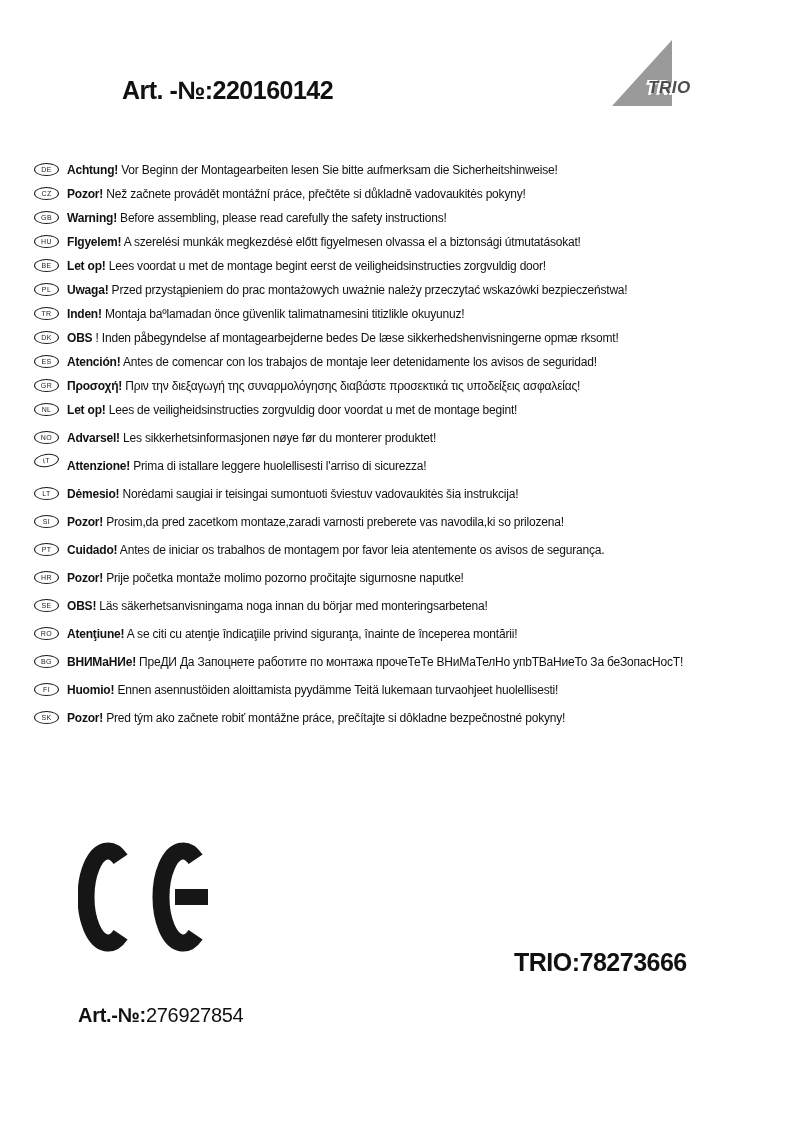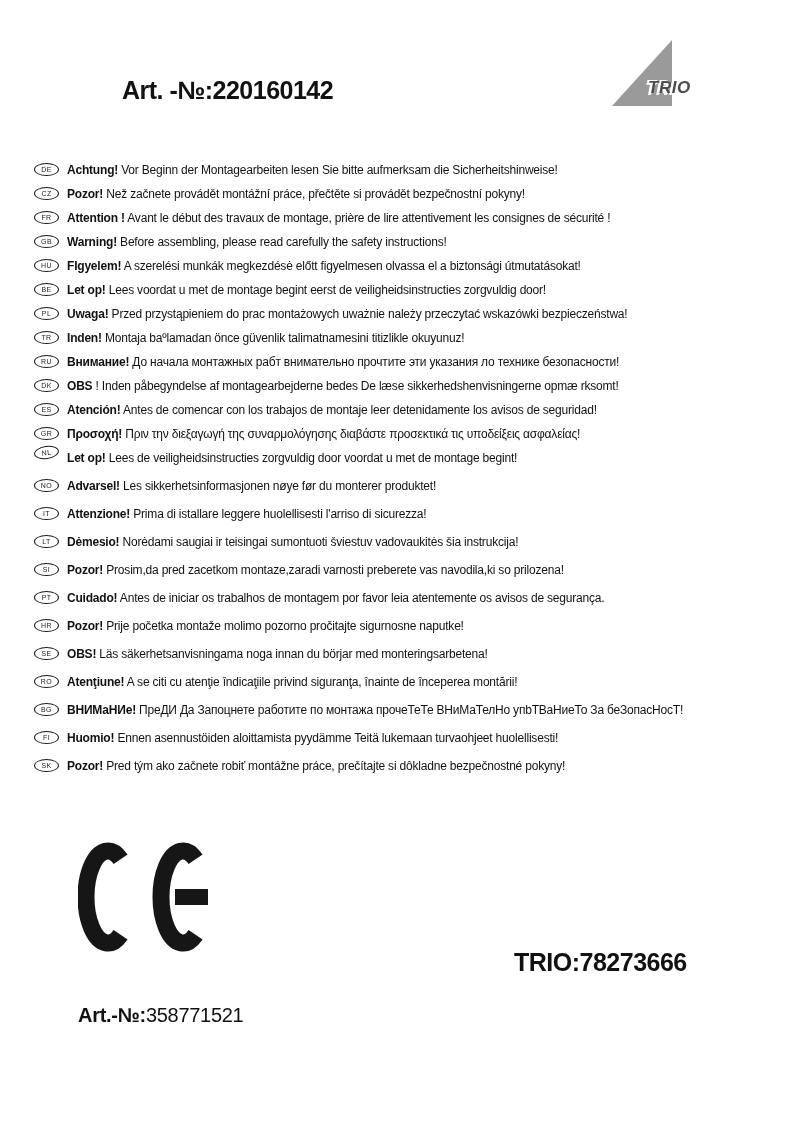--- a/index.html
+++ b/index.html
@@ -133,27 +133,23 @@
   </div>
 
   <div class="warnings">
     <div class="warning-row">
       <span class="badge code">DE</span>
       <span class="warning-text"><span class="lead">Achtung!</span><span class="rest"> Vor Beginn der Montagearbeiten lesen Sie bitte aufmerksam die Sicherheitshinweise!</span></span>
     </div>
 
     <div class="warning-row">
       <span class="badge code">CZ</span>
-      <span class="warning-text"><span class="lead">Pozor!</span><span class="rest"> Než začnete provádět montážní práce, přečtěte si provádět bezpečnostní pokyny!</span></span>
-    </div>
-
-    <div class="warning-row">
-      <span class="badge code">FR</span>
-      <span class="warning-text"><span class="lead">Attention !</span><span class="rest"> Avant le début des travaux de montage, prière de lire attentivement les consignes de sécurité !</span></span>
-    </div>
+      <span class="warning-text"><span class="lead">Pozor!</span><span class="rest"> Než začnete provádět montážní práce, přečtěte si důkladně vadovaukitės pokyny!</span></span>
+    </div>
+
 
     <div class="warning-row">
       <span class="badge code">GB</span>
       <span class="warning-text"><span class="lead">Warning!</span><span class="rest"> Before assembling, please read carefully the safety instructions!</span></span>
     </div>
 
     <div class="warning-row">
       <span class="badge code">HU</span>
       <span class="warning-text"><span class="lead">FIgyelem!</span><span class="rest"> A szerelési munkák megkezdésė előtt figyelmesen olvassa el a biztonsági útmutatásokat!</span></span>
     </div>
@@ -166,24 +162,20 @@
     <div class="warning-row">
       <span class="badge code">PL</span>
       <span class="warning-text"><span class="lead">Uwaga!</span><span class="rest"> Przed przystąpieniem do prac montażowych uważnie należy przeczytać wskazówki bezpieczeństwa!</span></span>
     </div>
 
     <div class="warning-row">
       <span class="badge code">TR</span>
       <span class="warning-text"><span class="lead">Inden!</span><span class="rest"> Montaja baºlamadan önce güvenlik talimatnamesini titizlikle okuyunuz!</span></span>
     </div>
 
-    <div class="warning-row">
-      <span class="badge code">RU</span>
-      <span class="warning-text"><span class="lead">Внимание!</span><span class="rest"> До начала монтажных рабт внимательно прочтите эти указания ло технике безопасности!</span></span>
-    </div>
 
     <div class="warning-row">
       <span class="badge code">DK</span>
       <span class="warning-text"><span class="lead">OBS</span><span class="rest"> ! Inden påbegyndelse af montagearbejderne bedes De læse sikkerhedshenvisningerne opmæ rksomt!</span></span>
     </div>
 
     <div class="warning-row">
       <span class="badge code">ES</span>
       <span class="warning-text"><span class="lead">Atención!</span><span class="rest"> Antes de comencar con los trabajos de montaje leer detenidamente los avisos de seguridad!</span></span>
     </div>
@@ -255,15 +247,15 @@
   </div>
 
   <svg class="ce-mark" viewBox="0 0 150 110" xmlns="http://www.w3.org/2000/svg">
     <path d="M 42.6 17.3 A 22 46 0 1 0 42.6 92.7" fill="none" stroke="#161616" stroke-width="17"></path>
     <path d="M 117.6 17.3 A 22 46 0 1 0 117.6 92.7" fill="none" stroke="#161616" stroke-width="17"></path>
     <path d="M 97 55 L 130 55" fill="none" stroke="#161616" stroke-width="16"></path>
   </svg>
 
   <div class="weee">TRIO:78273666</div>
 
-  <div class="footer-art"><span class="lead">Art.-№:</span><span>358771521</span></div>
+  <div class="footer-art"><span class="lead">Art.-№:</span><span>276927854</span></div>
 
 </div>
 
 </body></html>

